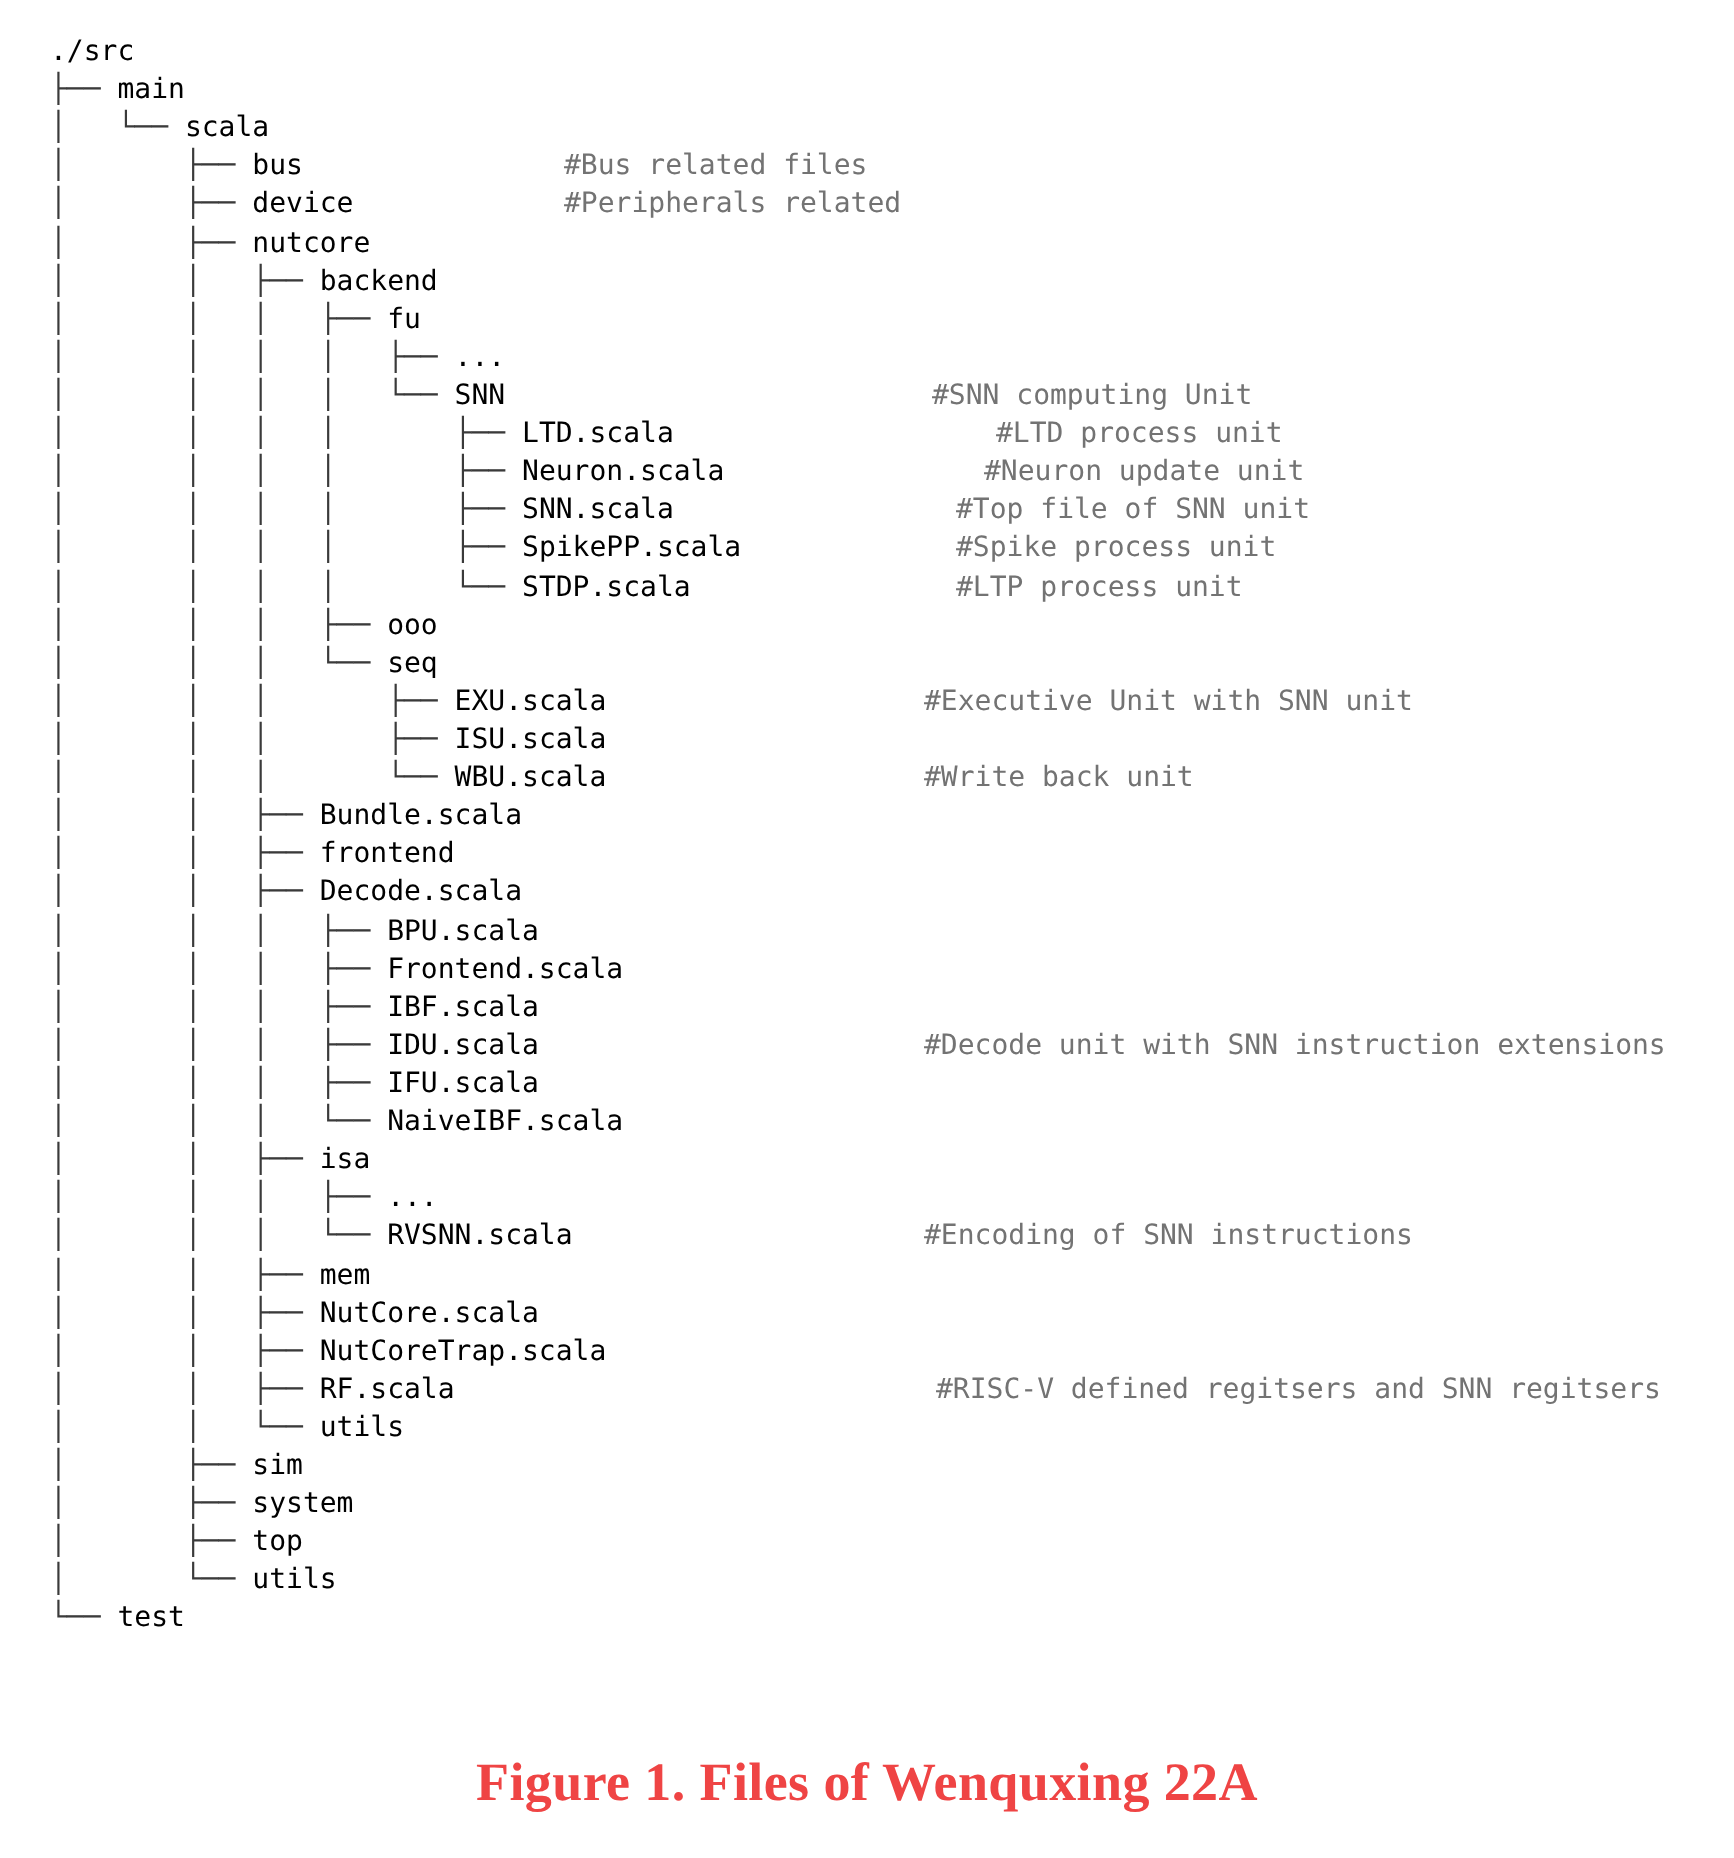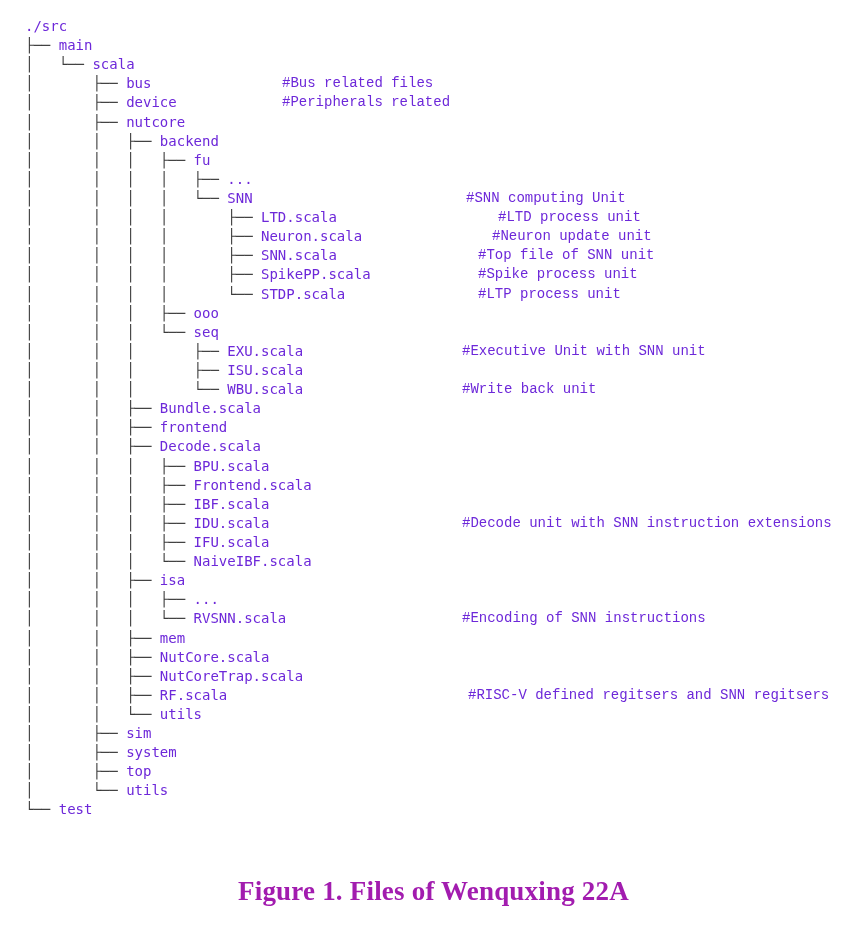--- a/index.html
+++ b/index.html
@@ -27,38 +27,37 @@
     height: 19.12px;
     line-height: 19.12px;
     font-size: 14px;
     white-space: pre;
     padding-left: 25px;
   }
   .pfx {
     color: #3a3a3a;
   }
   .lbl {
-    color: #6d28d9;
+    color: #000000;
     text-align: right;
   }
   .cmt {
     position: absolute;
     top: 0;
-    color: #6d28d9;
+    color: #737373;
     white-space: pre;
-    font-family: Liberation Mono, monospace;
   }
   .caption {
     margin-top: 56px;
     width: 100%;
     text-align: center;
     font-family: "Liberation Serif", serif;
     font-weight: bold;
     font-size: 27px;
-    color: #a21caf;
+    color: #ef4444;
     letter-spacing: 0.2px;
   }
 </style>
 </head>
 <body>
 
 <div class="figure">
   <div class="tree">
       <div class="row"><span class="pfx"></span><span class="lbl">./src</span></div>
       <div class="row"><span class="pfx">├── </span><span class="lbl">main</span></div>

